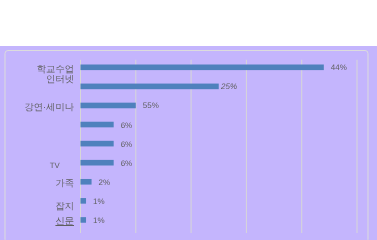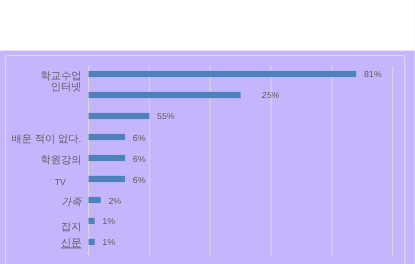--- a/index.html
+++ b/index.html
@@ -33,30 +33,29 @@
       <rect x="80.5" y="56.66" width="55.300000000000004" height="5.6" fill="#4f81bd"></rect>
       <rect x="80.5" y="75.74" width="33.18" height="5.6" fill="#4f81bd"></rect>
       <rect x="80.5" y="94.82" width="33.18" height="5.6" fill="#4f81bd"></rect>
       <rect x="80.5" y="113.89999999999999" width="33.18" height="5.6" fill="#4f81bd"></rect>
       <rect x="80.5" y="132.98" width="11.06" height="5.6" fill="#4f81bd"></rect>
       <rect x="80.5" y="152.06" width="5.53" height="5.6" fill="#4f81bd"></rect>
       <rect x="80.5" y="171.14" width="5.53" height="5.6" fill="#4f81bd"></rect>
     </svg>
   <div id="plot">
       <div class="catlabel" style="right: 303px; top: 17.6px;">학교수업</div>
-      <div class="valuelabel" style="left: 330.82px; top: 17.3px;">81%</div>
+      <div class="valuelabel" style="left: 330.82px; top: 17.3px;">44%</div>
       <div class="catlabel" style="right: 303px; top: 28px;">인터넷</div>
-      <div class="valuelabel" style="left: 238px; top: 36.38px; font-style: italic;">25%</div>
+      <div class="valuelabel" style="left: 221px; top: 36.38px; font-style: italic;">25%</div>
+      <div class="catlabel" style="right: 303px; top: 55.76px;">강연·세미나</div>
       <div class="valuelabel" style="left: 142.8px; top: 55.46px;">55%</div>
-      <div class="catlabel" style="right: 303px; top: 74.84px;">배운 적이 없다.</div>
       <div class="valuelabel" style="left: 120.68px; top: 74.54px;">6%</div>
-      <div class="catlabel" style="right: 303px; top: 93.92px;">학원강의</div>
       <div class="valuelabel" style="left: 120.68px; top: 93.62px;">6%</div>
       <div class="catlabel latin" style="right: 316px; top: 113px;">TV</div>
       <div class="valuelabel" style="left: 120.68px; top: 112.7px;">6%</div>
-      <div class="catlabel" style="right: 303px; top: 132.08px; font-style: italic;">가족</div>
+      <div class="catlabel" style="right: 303px; top: 132.08px;">가족</div>
       <div class="valuelabel" style="left: 98.56px; top: 131.78px;">2%</div>
       <div class="catlabel" style="right: 303px; top: 155px;">잡지</div>
       <div class="valuelabel" style="left: 93.03px; top: 150.86px;">1%</div>
       <div class="catlabel" style="right: 303px; top: 170.24px; text-decoration: underline;">신문</div>
       <div class="valuelabel" style="left: 93.03px; top: 169.94px;">1%</div>
     </div>
 </div>
 
 </body></html>

